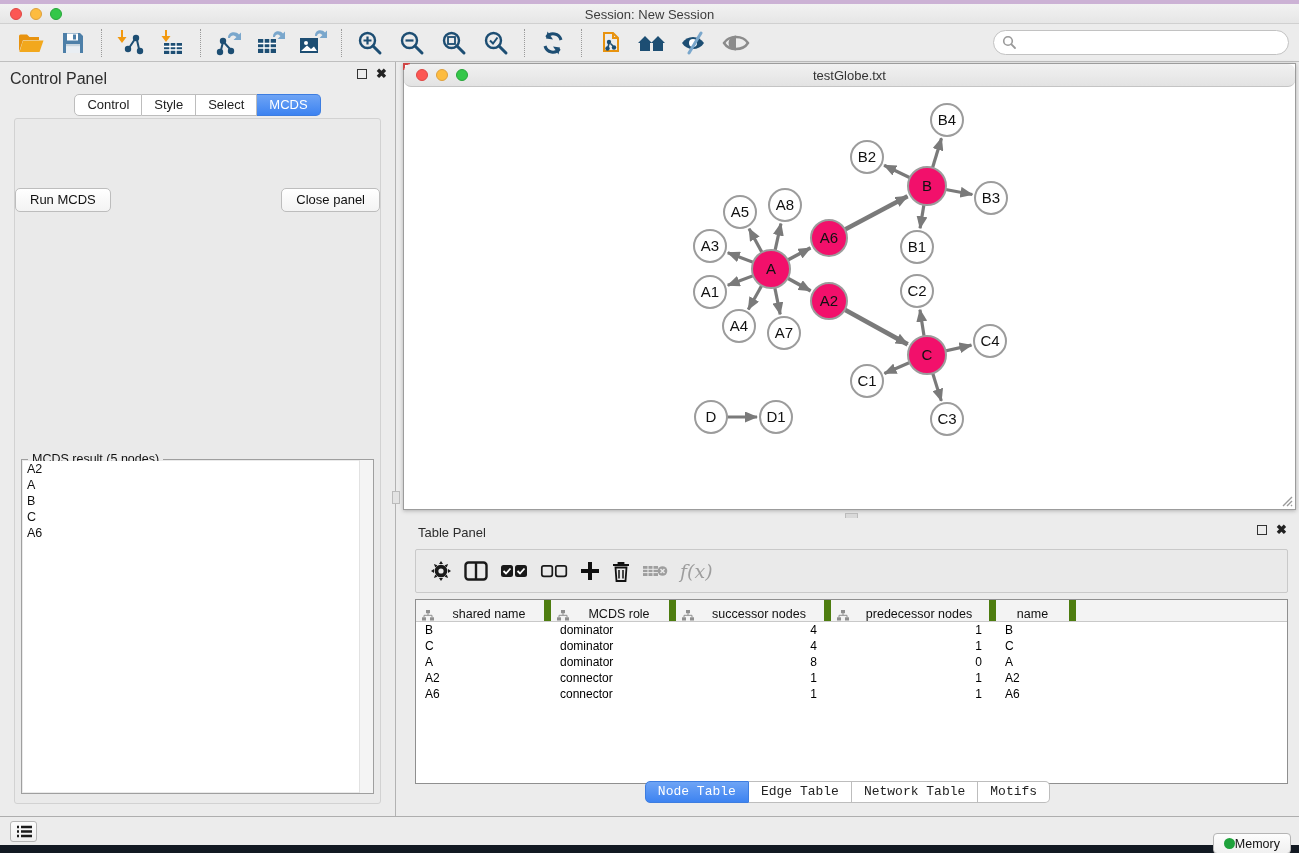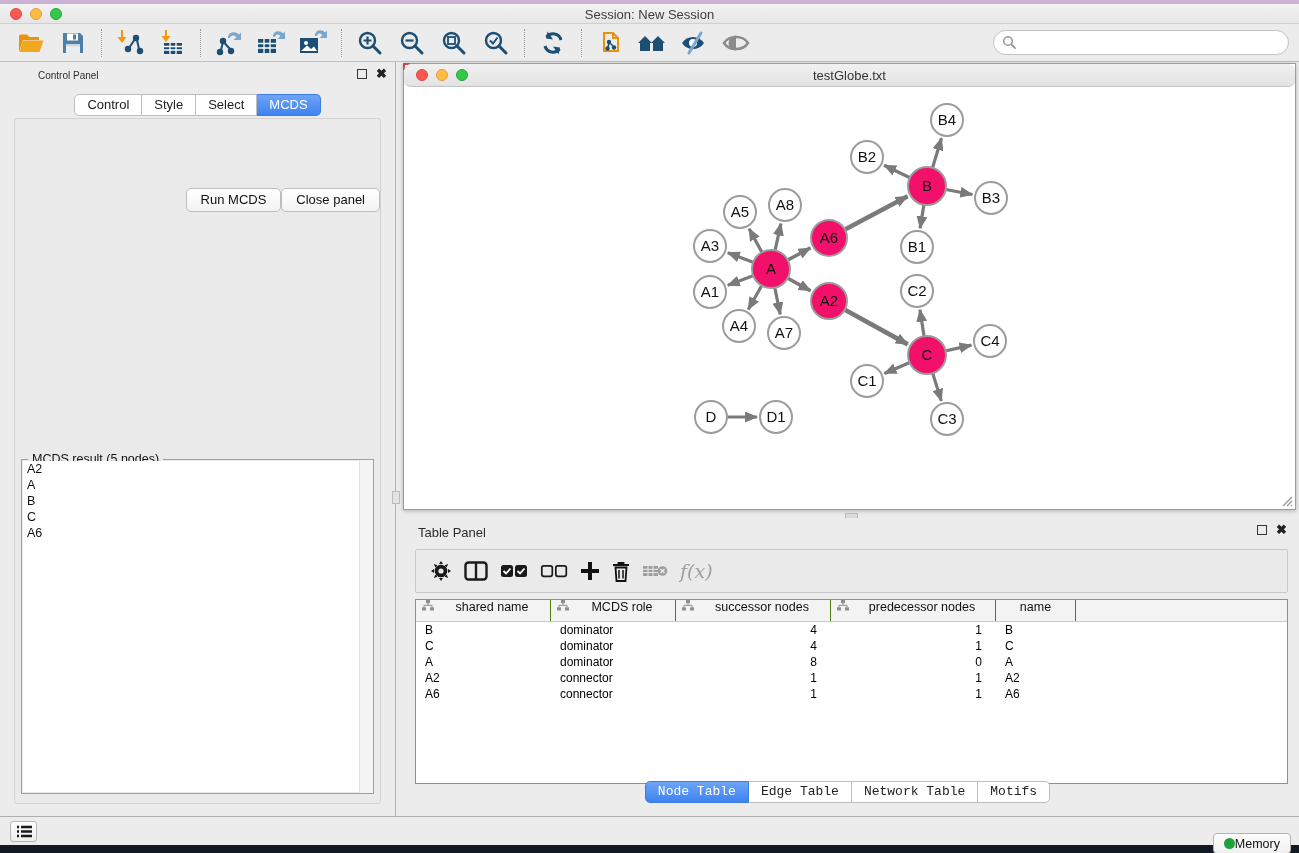--- a/index.html
+++ b/index.html
@@ -31,21 +31,21 @@
   .tb-icon { width:42px; height:32px; display:flex; align-items:center; justify-content:center; }
   .tb-sep { width:1px; height:28px; border-left:1px dotted #9a9a9a; margin:0 7px; }
   .search-box { position:absolute; right:10px; top:6px; width:296px; height:25px;
     background:#fff; border:1px solid #c2c2c2; border-radius:13px;
     display:flex; align-items:center; padding-left:8px; }
   .search-box input { border:none; outline:none; flex:1; font-size:13px; background:transparent; font-family:"Liberation Sans",sans-serif;}
   
   .content { position:absolute; left:0; top:58px; width:1299px; height:754px; }
   .control-panel { position:absolute; left:0; top:0; width:396px; height:754px;
     background:#ececec; border-right:1px solid #b3b3b3; }
-  .panel-head { position:absolute; left:10px; top:8px; font-size:10px; color:#2d2d2d;margin-left:28px; }
+  .panel-head { position:absolute; left:10px; top:8px; font-size:16px; color:#2d2d2d; }
   .panel-ctrls { position:absolute; right:8px; top:7px; display:flex; gap:9px; align-items:center; }
   .float-ico { width:10px; height:10px; border:1.5px solid #333; display:inline-block; }
   .close-ico { font-size:13px; font-weight:bold; color:#222; line-height:10px; }
   .seg-row { display:flex; justify-content:center; }
   .cp-tabs { position:absolute; left:0; right:0; top:32px; }
   .seg-btn { font-size:13px; padding:2px 12px 3px; background:#fff; border:1px solid #bdbdbd; border-left:none;
     color:#222; cursor:default; }
   .seg-btn:first-child { border-left:1px solid #bdbdbd; border-radius:5px 0 0 5px; }
   .seg-btn:last-child { border-radius:0 5px 5px 0; }
   .seg-btn.active { background:linear-gradient(#6ea4f5,#3d83f1); border-color:#3d7de0; color:#fff; }
@@ -53,21 +53,21 @@
     background:#eaeaea; border:1px solid #d2d2d2; border-radius:3px; }
   .opt-label { position:absolute; left:0; right:0; top:15px; text-align:center; font-size:13px; color:#111; }
   .select { position:absolute; left:29px; top:35px; width:316px; height:23px; background:#fff;
     border:1px solid #b5b5b5; border-radius:4px; display:flex; align-items:center; }
   .select .val { flex:1; font-size:13px; padding-left:8px; color:#111; white-space:nowrap; }
   .select .stepper { width:20px; height:21px; border-radius:3px;
     background:linear-gradient(#69a3f6,#3179ef); margin-right:1px;
     display:flex; flex-direction:column; align-items:center; justify-content:center; gap:2px; }
   .chev-up { width:0; height:0; border-left:4px solid transparent; border-right:4px solid transparent; border-bottom:5px solid #fff; }
   .chev-dn { width:0; height:0; border-left:4px solid transparent; border-right:4px solid transparent; border-top:5px solid #fff; }
-  .btn-row { position:absolute; left:0; right:0; top:69px; display:flex; justify-content:flex-end; }
+  .btn-row { position:absolute; left:0; right:0; top:69px; display:flex; justify-content:space-between; }
   .mac-btn { font-size:13px; color:#111; background:linear-gradient(#ffffff,#f3f3f3);
     border:1px solid #bdbdbd; border-radius:5px; padding:3px 14px 4px; font-family:"Liberation Sans",sans-serif; }
   .groupbox { position:absolute; left:6px; right:6px; top:340px; bottom:9px;
     border:1px solid #9f9f9f; }
   .groupbox-title { position:absolute; top:-8px; left:6px; background:#eaeaea; padding:0 4px;
     font-size:12.5px; color:#111; }
   .mcds-list { position:absolute; left:1px; right:1px; top:1px; bottom:1px; background:#fff; overflow:hidden; }
   .mcds-item { font-size:12.5px; line-height:16px; padding-left:4px; color:#111; }
   .mcds-scroll { position:absolute; right:0; top:0; bottom:0; width:14px; background:#f4f4f4; border-left:1px solid #e2e2e2; }
   
@@ -89,21 +89,21 @@
   .table-panel { position:absolute; left:396px; top:456px; width:903px; height:298px; background:#ececec; }
   .tp-head { position:absolute; left:22px; top:7px; font-size:13px; color:#2d2d2d; }
   .tp-ctrls { position:absolute; right:12px; top:7px; display:flex; gap:9px; align-items:center; }
   .tp-toolbar { position:absolute; left:19px; right:11px; top:31px; height:44px;
     background:#eaeaea; border:1px solid #c9c9c9; border-radius:2px;
     display:flex; align-items:center; padding-left:14px; gap:12px; }
   .tp-toolbar .fx { font-family:"DejaVu Serif", serif; font-style:italic; font-size:19px; color:#9e9e9e; }
   .dtable { position:absolute; left:19px; right:11px; top:81px; height:185px;
     background:#fff; border:1px solid #8f8f8f; overflow:hidden; }
   .dt-header { display:flex; height:22px; background:#f3f3f3; border-bottom:1px solid #c9c9c9; }
-  .dt-hcell { display:flex; align-items:flex-start; border-right:1px solid #4d7c0f; font-size:12.5px; color:#111; }
+  .dt-hcell { display:flex; align-items:flex-end; border-right:7px solid #4d7c0f; font-size:12.5px; color:#111; }
   .dt-hcell .lbl { flex:1; text-align:center; padding:0 4px; }
   .dt-hcell svg { margin-left:6px; flex:none; }
   .dt-row { display:flex; height:16px; }
   .dt-cell { font-size:12px; color:#000; line-height:16px; white-space:nowrap; overflow:hidden; }
   .dt-cell.left { text-align:left; padding-left:9px; }
   .dt-cell.right { text-align:right; padding-right:14px; }
   .tp-tabs { position:absolute; left:0; right:0; top:263px;font-family:Liberation Mono, monospace; }
   
   .statusbar { position:absolute; left:0; top:812px; width:100%; height:29px;
     background:#ececec; border-top:1px solid #aeaeae; }

